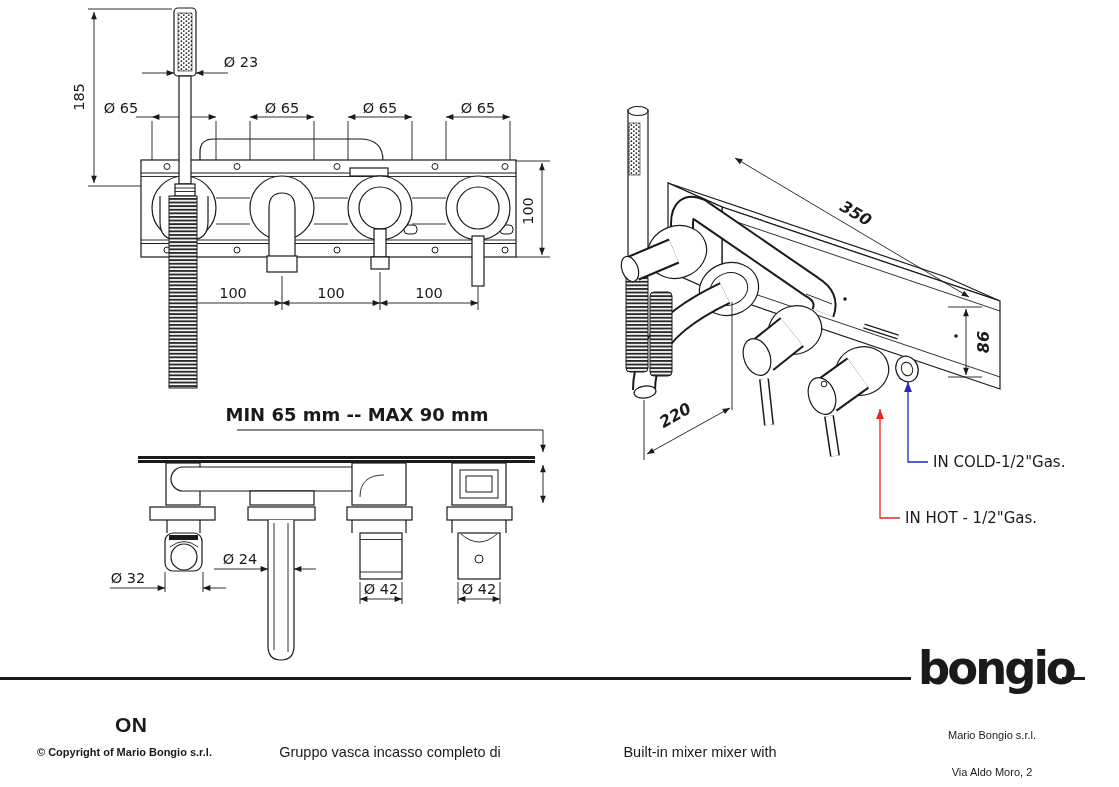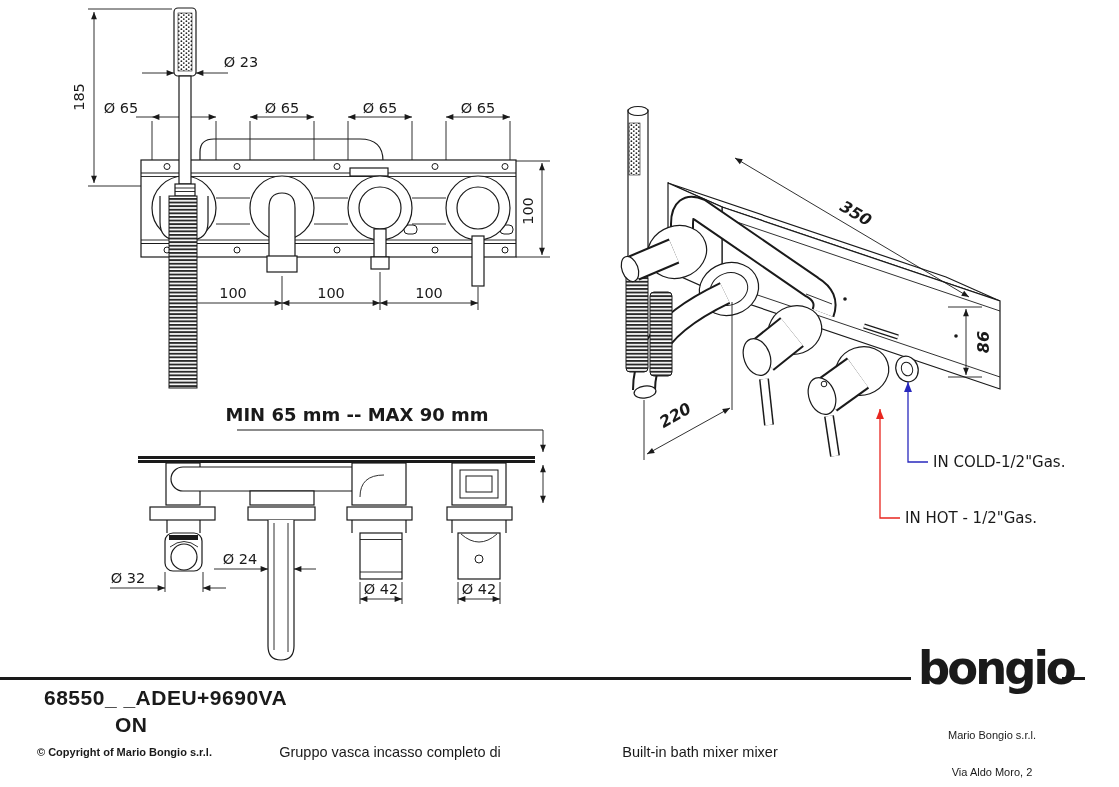--- a/index.html
+++ b/index.html
@@ -347,31 +347,30 @@
       <path fill="none" stroke-width="1.3" d="M880,409 L880,518 L900,518" marker-start="url(#arrR)" stroke="#e8261f"></path>
       <text class="lbl" x="905" y="523" fill="#e8261f">IN HOT - 1/2"Gas.</text>
     </g>
   </g>
 </svg>
 
   
   <div class="bar" style="left:0;width:911px;"></div>
   <div class="bar" style="left:1062px;width:23px;"></div>
 
-  <div class="foot code" style="left:44px;top:686px;">68550_ _ADEU+9690VA</div>
   <div class="foot code" style="left:103px;top:713px;margin-left:12px;">ON</div>
   <div class="foot copy" style="left:37px;top:746px;">© Copyright of Mario Bongio s.r.l.</div>
 
   <div class="foot desc" style="left:260px;top:706px;">
     <div>Gruppo vasca incasso completo di</div>
     
   </div>
 
   <div class="foot desc" style="left:570px;top:706px;">
-    <div>Built-in bath mixer mixer</div>
+    <div>Built-in mixer mixer with</div>
     
     
   </div>
 
   <div class="foot logo" style="left:918px;top:641px;">bongio</div>
 
   <div class="foot corp" style="left:862px;top:705px;">
     <div>Mario Bongio s.r.l.</div>
     <div>Via Aldo Moro, 2</div>
     

